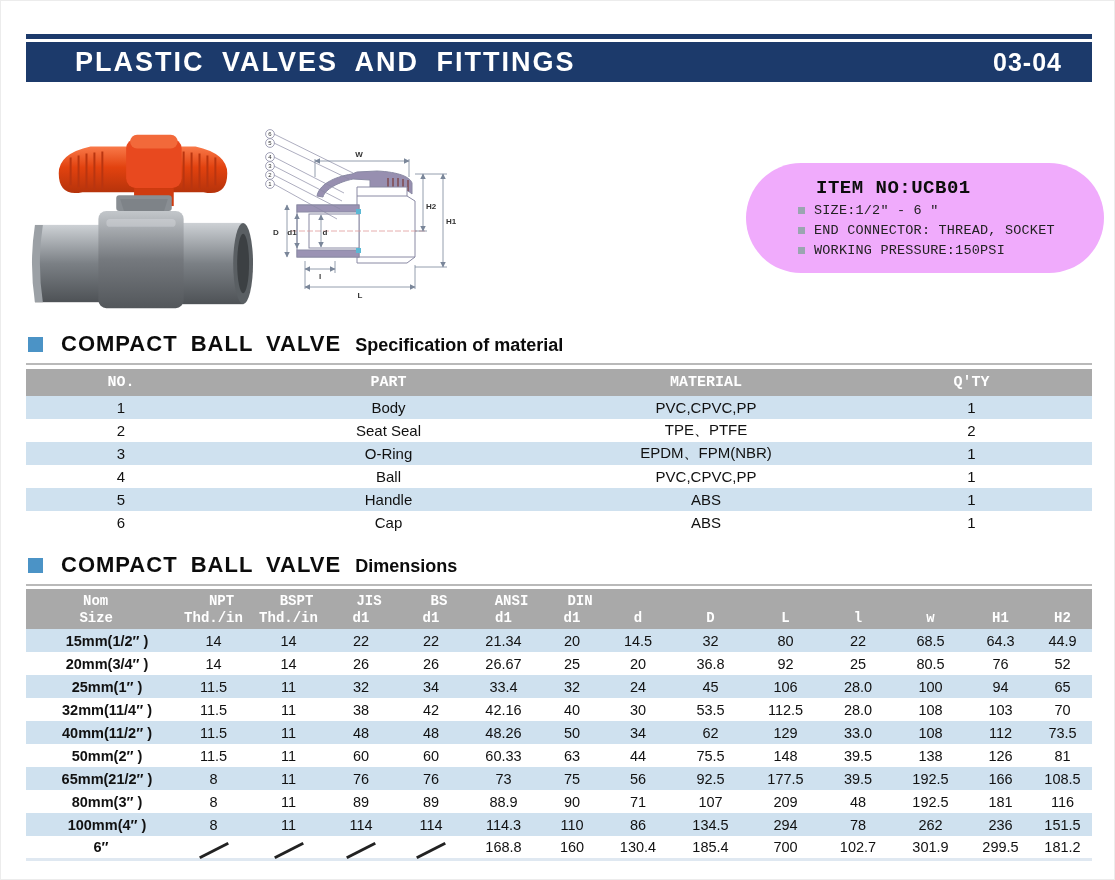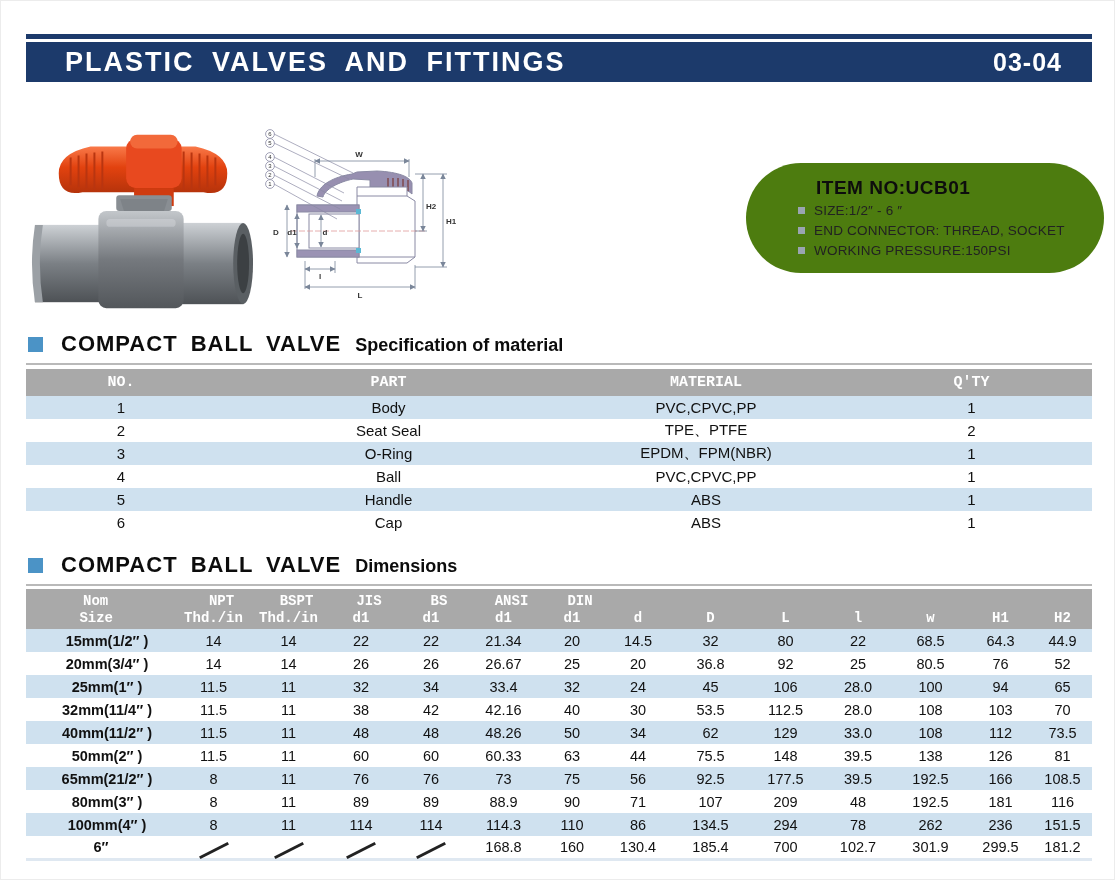--- a/index.html
+++ b/index.html
@@ -2,33 +2,33 @@
 <html><head>
 <meta charset="utf-8">
 <style>
   * { margin:0; padding:0; box-sizing:border-box; }
   html,body { width:1115px; height:880px; background:#fdfdfd; font-family:"Liberation Sans", sans-serif; color:#111; }
   .page { position:relative; width:1115px; height:880px; background:#ffffff; overflow:hidden; border:1px solid #ececec; }
 
   
   .banner { position:absolute; left:25px; top:33px; width:1066px; height:48px; background:#1c3a6b; }
   .banner-line { position:absolute; left:0; top:5px; width:100%; height:3px; background:#ffffff; }
-  .banner-row { position:absolute; left:0; top:8px; width:100%; height:40px; display:flex; align-items:center; justify-content:space-between; padding:0 30px 0 39px; }
+  .banner-row { position:absolute; left:0; top:8px; width:100%; height:40px; display:flex; align-items:center; justify-content:space-between; padding:0 30px 0 49px; }
   .banner-title { color:#fff; font-size:27px; font-weight:bold; letter-spacing:2px; word-spacing:8px; }
   .banner-page { color:#fff; font-size:25px; font-weight:bold; letter-spacing:1px; }
 
   
   .photo { position:absolute; left:28px; top:110px; width:228px; height:200px; }
 
   
   .drawing { position:absolute; left:256px; top:116px; width:210px; height:195px; }
   .drawing text { font-family:"Liberation Sans", sans-serif; fill:#333; }
 
   
-  .item-box { position:absolute; left:745px; top:162px; width:358px; height:110px; background:#4d7c0f; border-radius:55px; padding:14px 20px 0 52px; }
+  .item-box { position:absolute; left:745px; top:162px; width:358px; height:110px; background:#f0abfc; border-radius:55px; padding:14px 20px 0 52px;font-family:Liberation Mono, monospace; }
   .item-title { font-size:19px; font-weight:bold; color:#0d0d0d; letter-spacing:.5px; margin-left:18px; margin-bottom:4px; }
   .item-line { display:flex; align-items:center; font-size:13.5px; color:#222; margin-bottom:5px; letter-spacing:.2px; }
   .sq { display:inline-block; width:7px; height:7px; background:#9aa5b1; margin-right:9px; flex:0 0 auto; }
 
   
   .section { position:absolute; left:25px; width:1066px; border-bottom:2px solid #b9b9b9; padding:2px 0 6px 0; display:flex; align-items:baseline; }
   .section .bullet { width:15px; height:15px; background:#4b93c6; align-self:center; margin:0 18px 0 2px; flex:0 0 auto; }
   .section .t1 { font-size:22px; font-weight:bold; letter-spacing:1px; word-spacing:6px; color:#0c0c0c; }
   .section .t2 { font-size:18px; font-weight:bold; margin-left:14px; color:#0c0c0c; }
   .section-spec { top:328px; }

